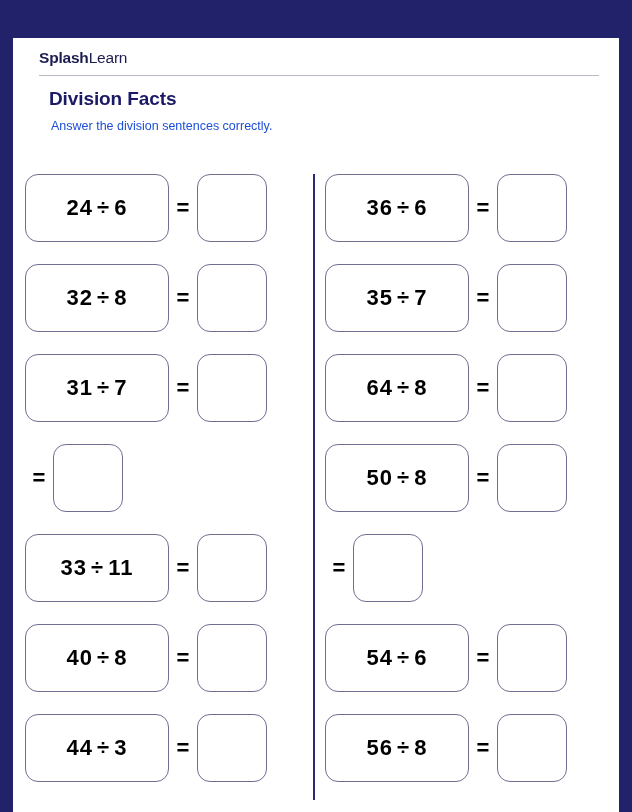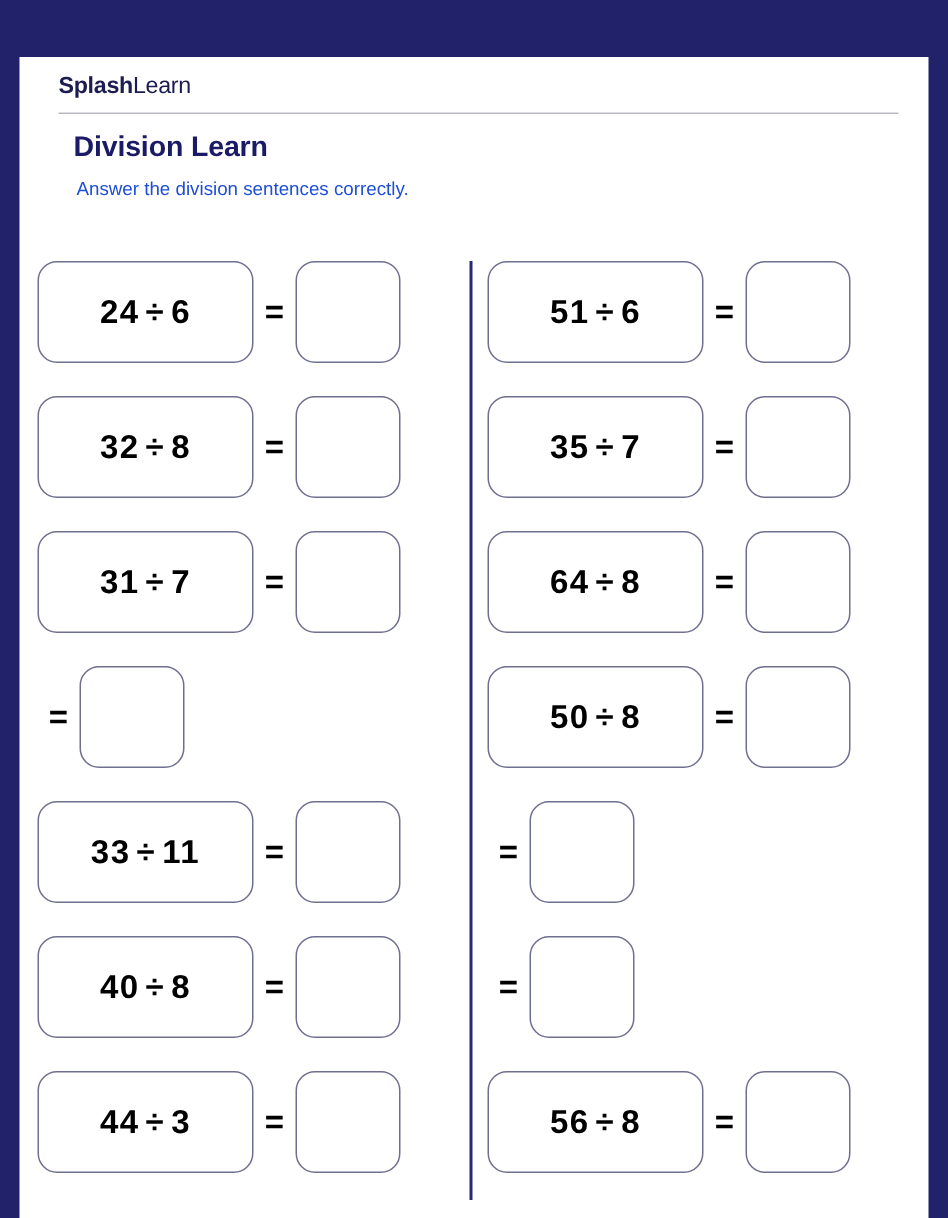--- a/index.html
+++ b/index.html
@@ -170,21 +170,21 @@
 <div id="page-frame">
   <div id="sheet">
 
     <div id="brand-header">
       <div id="brand-logo">
         <span class="brand-bold">Splash</span><span class="brand-light">Learn</span>
       </div>
     </div>
     <div id="header-rule"></div>
 
-    <div id="worksheet-title">Division Learn</div>
+    <div id="worksheet-title">Division Facts</div>
     <div id="worksheet-subtitle">Answer the division sentences correctly.</div>
 
     <div id="problem-area">
       <div id="column-divider"></div>
       <div class="problem-column" id="column-left">
           <div class="problem-row">
             <div class="expression-box">
               <span class="expression-text"><span class="dividend">24</span><span class="division-sign">÷</span><span class="divisor">6</span></span>
             </div>
             <div class="equals-sign">=</div>
@@ -226,21 +226,21 @@
             <div class="expression-box">
               <span class="expression-text"><span class="dividend">44</span><span class="division-sign">÷</span><span class="divisor">3</span></span>
             </div>
             <div class="equals-sign">=</div>
             <div class="answer-box"></div>
           </div>
         </div>
       <div class="problem-column" id="column-right">
           <div class="problem-row">
             <div class="expression-box">
-              <span class="expression-text"><span class="dividend">51</span><span class="division-sign">÷</span><span class="divisor">6</span></span>
+              <span class="expression-text"><span class="dividend">36</span><span class="division-sign">÷</span><span class="divisor">6</span></span>
             </div>
             <div class="equals-sign">=</div>
             <div class="answer-box"></div>
           </div>
           <div class="problem-row">
             <div class="expression-box">
               <span class="expression-text"><span class="dividend">35</span><span class="division-sign">÷</span><span class="divisor">7</span></span>
             </div>
             <div class="equals-sign">=</div>
             <div class="answer-box"></div>
@@ -257,20 +257,23 @@
               <span class="expression-text"><span class="dividend">50</span><span class="division-sign">÷</span><span class="divisor">8</span></span>
             </div>
             <div class="equals-sign">=</div>
             <div class="answer-box"></div>
           </div>
           <div class="problem-row">
             <div class="equals-sign">=</div>
             <div class="answer-box"></div>
           </div>
           <div class="problem-row">
+            <div class="expression-box">
+              <span class="expression-text"><span class="dividend">54</span><span class="division-sign">÷</span><span class="divisor">6</span></span>
+            </div>
             <div class="equals-sign">=</div>
             <div class="answer-box"></div>
           </div>
           <div class="problem-row">
             <div class="expression-box">
               <span class="expression-text"><span class="dividend">56</span><span class="division-sign">÷</span><span class="divisor">8</span></span>
             </div>
             <div class="equals-sign">=</div>
             <div class="answer-box"></div>
           </div>

